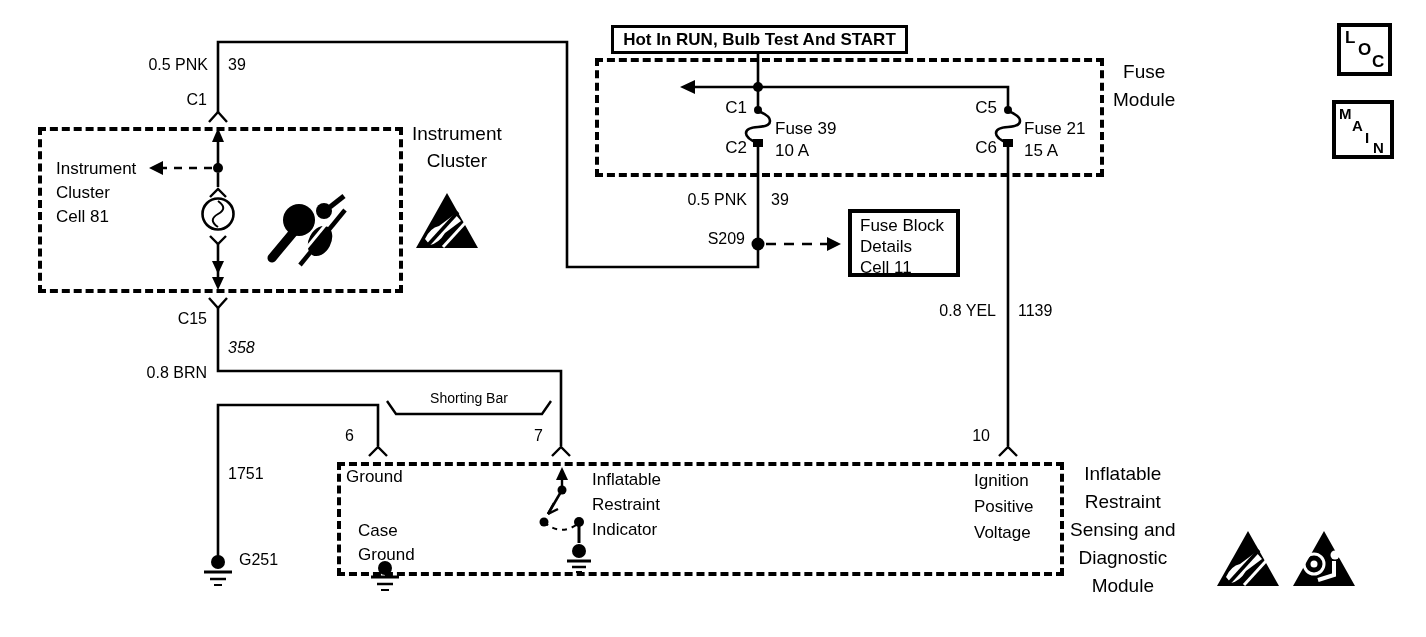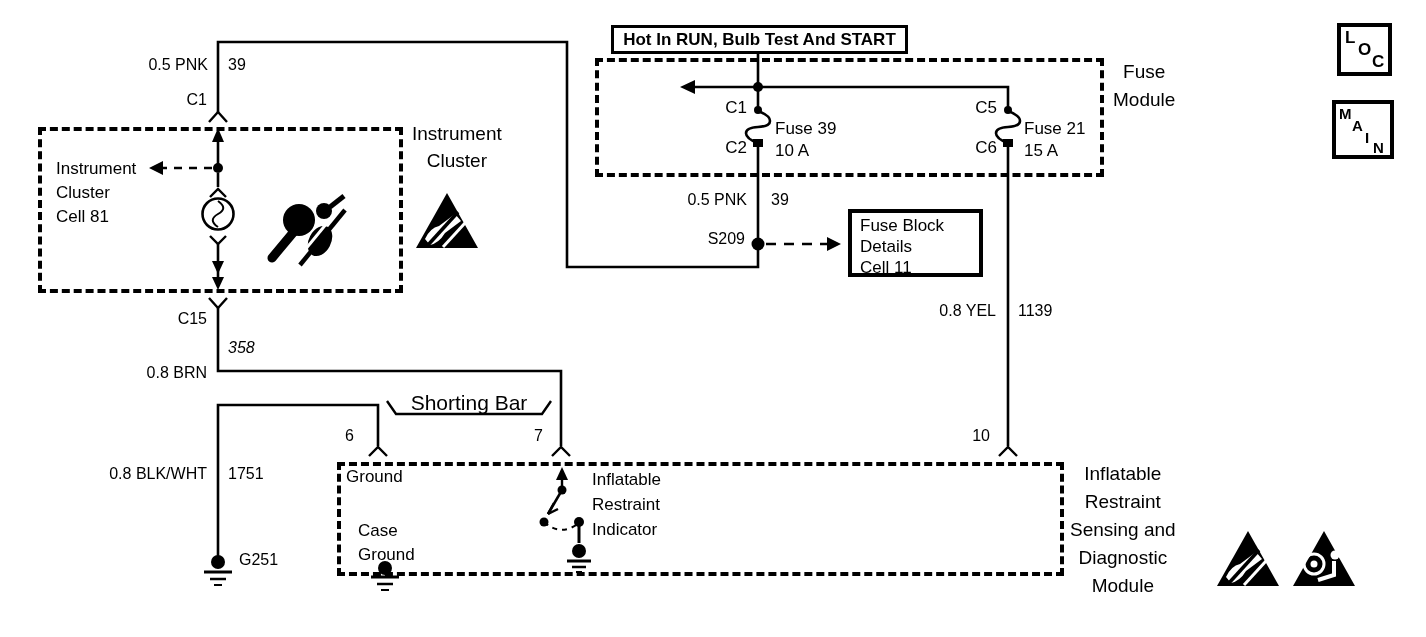--- a/index.html
+++ b/index.html
@@ -16,21 +16,21 @@
   .dashed{border:4px dashed #000;}
   .solidbx{border:3px solid #000;}
   svg.layer{position:absolute;left:0;top:0;pointer-events:none;}
   
   #ic-box{left:38px;top:127px;width:365px;height:166px;}
   #fuse-box{left:595px;top:58px;width:509px;height:119px;}
   #sdm-box{left:337px;top:462px;width:727px;height:114px;}
   
   #hot-box{left:611px;top:25px;width:297px;height:29px;display:flex;align-items:center;justify-content:center;
            font-size:17px;font-weight:bold;}
-  #details-box{left:848px;top:209px;width:135px;height:68px;border-width:4px;padding:2px 0 0 8px;}
+  #details-box{left:848px;top:209px;width:112px;height:68px;border-width:4px;padding:2px 0 0 8px;}
   #details-box .ln{font-size:17px;line-height:21px;}
   #loc-box{left:1337px;top:23px;width:55px;height:53px;border-width:4px;}
   #main-box{left:1332px;top:100px;width:62px;height:59px;border-width:4px;}
   .diag-letter{position:absolute;font-weight:bold;}
   #loc-box .diag-letter{font-size:17px;}
   #main-box .diag-letter{font-size:15px;}
   
   #lbl-pnk-top-g{left:60px;top:56px;width:148px;}
   #lbl-pnk-top-c{left:228px;top:56px;}
   #lbl-c1{left:140px;top:91px;width:67px;}
@@ -39,21 +39,21 @@
   #ic-title{left:412px;top:120px;}
   #lbl-c15{left:120px;top:310px;width:87px;}
   #lbl-brn-g{left:60px;top:339px;width:147px;margin-top:25px;}
   #lbl-brn-c{left:228px;top:339px;font-style:italic;}
   #lbl-blk-g{left:28px;top:465px;width:179px;}
   #lbl-blk-c{left:228px;top:465px;}
   #lbl-g251{left:239px;top:551px;}
   #lbl-pin6{left:345px;top:427px;}
   #lbl-pin7{left:534px;top:427px;}
   #lbl-pin10{left:946px;top:427px;width:44px;}
-  #lbl-shorting{left:398px;top:391px;width:142px;font-size:21px;}
+  #lbl-shorting{left:398px;top:391px;width:142px;font-size:14px;}
   #fb-ref{left:604px;top:76px;line-height:22px;}
   #lbl-fb-c1{left:707px;top:99px;width:40px;}
   #lbl-fb-c2{left:707px;top:139px;width:40px;}
   #fb-f39{left:775px;top:118px;line-height:22px;}
   #lbl-fb-c5{left:957px;top:99px;width:40px;}
   #lbl-fb-c6{left:957px;top:139px;width:40px;}
   #fb-f21{left:1024px;top:118px;line-height:22px;}
   #fb-title{left:1113px;top:58px;line-height:28px;}
   #lbl-pnk-mid-g{left:645px;top:191px;width:102px;}
   #lbl-pnk-mid-c{left:771px;top:191px;}
@@ -218,21 +218,20 @@
     <span class="diag-letter" style="left:29px;top:25px">I</span>
     <span class="diag-letter" style="left:37px;top:35px">N</span>
   </div>
 
   <div class="lbl lg r" id="lbl-pnk-top-g">0.5 PNK</div>
   <div class="lbl lg" id="lbl-pnk-top-c">39</div>
   <div class="lbl lg r" id="lbl-c1">C1</div>
   <div class="lbl lg r" id="lbl-c15">C15</div>
   <div class="lbl lg r" id="lbl-brn-g">0.8 BRN</div>
   <div class="lbl lg" id="lbl-brn-c">358</div>
-  <div class="lbl lg r" id="lbl-blk-g">0.8 BLK/WHT</div>
   <div class="lbl lg" id="lbl-blk-c">1751</div>
   <div class="lbl lg" id="lbl-g251">G251</div>
   <div class="lbl lg r" id="lbl-pnk-mid-g">0.5 PNK</div>
   <div class="lbl lg" id="lbl-pnk-mid-c">39</div>
   <div class="lbl lg r" id="lbl-s209">S209</div>
   <div class="lbl lg r" id="lbl-yel-g">0.8 YEL</div>
   <div class="lbl lg" id="lbl-yel-c">1139</div>
 
   <div class="lbl lg" id="lbl-pin6">6</div>
   <div class="lbl lg" id="lbl-pin7">7</div>
@@ -269,20 +268,25 @@
   <div class="lbl sm" id="sdm-ground">Ground</div>
   <div class="lbl sm" id="sdm-case">
     <div>Case</div>
     <div>Ground</div>
   </div>
   <div class="lbl sm" id="sdm-ind">
     <div>Inflatable</div>
     <div>Restraint</div>
     <div>Indicator</div>
   </div>
+  <div class="lbl sm" id="sdm-ign">
+    <div>Ignition</div>
+    <div>Positive</div>
+    <div>Voltage</div>
+  </div>
   <div class="lbl ttl" id="sdm-title">
     <div>Inflatable</div>
     <div>Restraint</div>
     <div>Sensing and</div>
     <div>Diagnostic</div>
     <div>Module</div>
   </div>
 
 </div>
 

